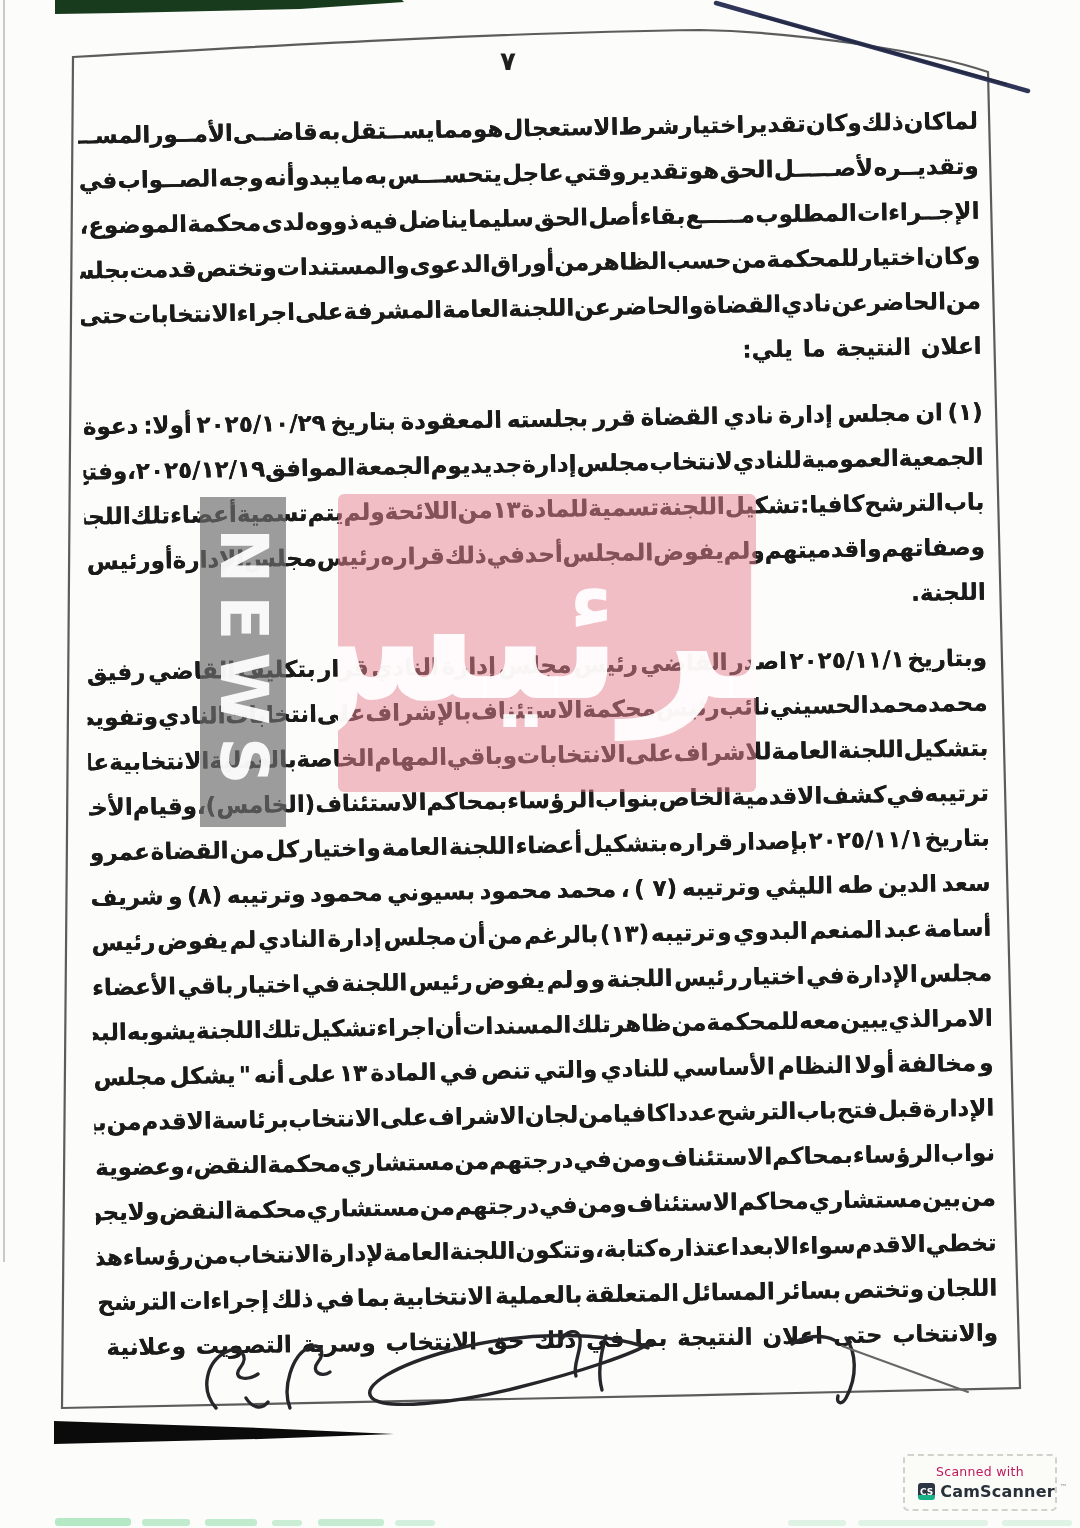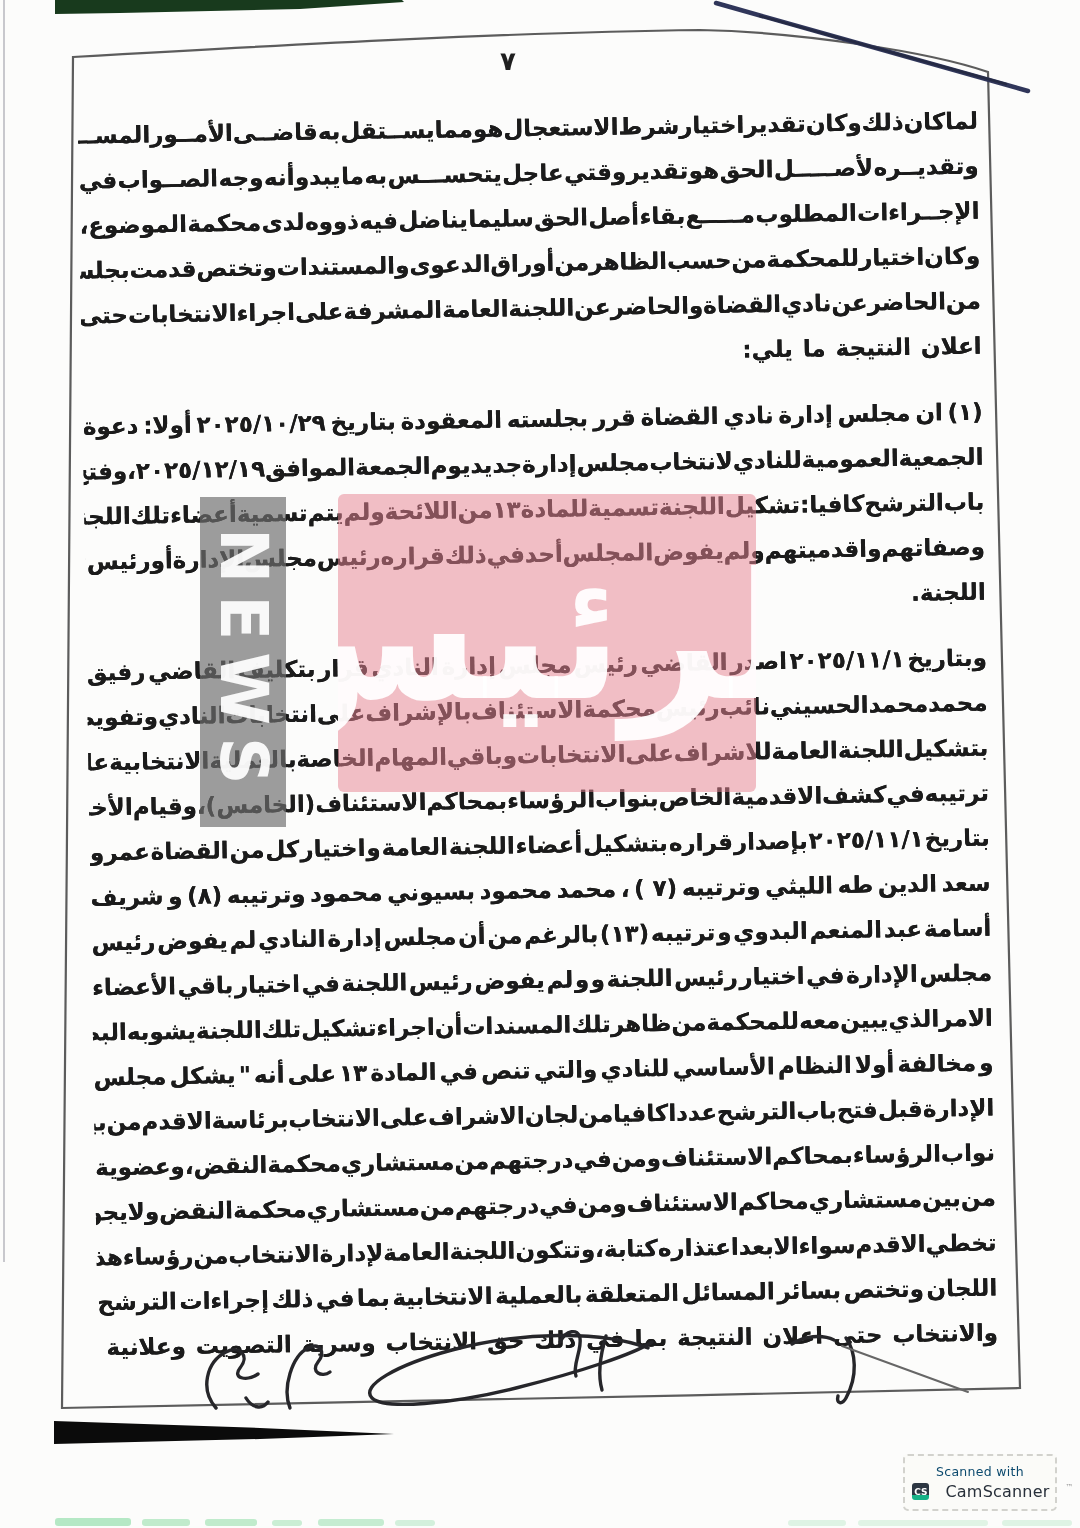--- a/index.html
+++ b/index.html
@@ -47,29 +47,29 @@
     direction:rtl;font-size:175px;font-weight:800;line-height:1;
     color:rgba(255,255,255,0.94);transform:translateY(-6px);
   }
   
   .badge{
     position:absolute;left:903px;top:1454px;width:154px;height:57px;
     background:#fbfbf8;border:2px dashed #d2d2cd;border-radius:5px;
     display:flex;flex-direction:column;align-items:center;justify-content:center;
     gap:3px;box-sizing:border-box;
   }
-  .badge .l1{font-size:12.5px;color:#0c4a6e;letter-spacing:0.3px;}
-  .badge .l2{display:flex;align-items:center;gap:16px;padding-left:26px;}
+  .badge .l1{font-size:12.5px;color:#be185d;letter-spacing:0.3px;}
+  .badge .l2{display:flex;align-items:center;gap:5px;padding-left:26px;}
   .cs-logo{
     width:17px;height:17px;border-radius:3px;
     background:linear-gradient(to bottom,#2c3642 68%,#17b187 68%);
     color:#fff;font-size:9px;font-weight:800;
     display:flex;align-items:center;justify-content:center;
   }
-  .badge .brand{font-size:16px;font-weight:400;color:#28303a;letter-spacing:0.2px;}
+  .badge .brand{font-size:16px;font-weight:700;color:#28303a;letter-spacing:0.2px;}
   .badge .tm{font-size:8px;color:#9a9a9a;align-self:flex-start;margin-top:1px;}
 </style>
 </head>
 <body>
 
 <div class="canvas">
 
   <div class="pageno">٧</div>
 
   <div class="textblock">

